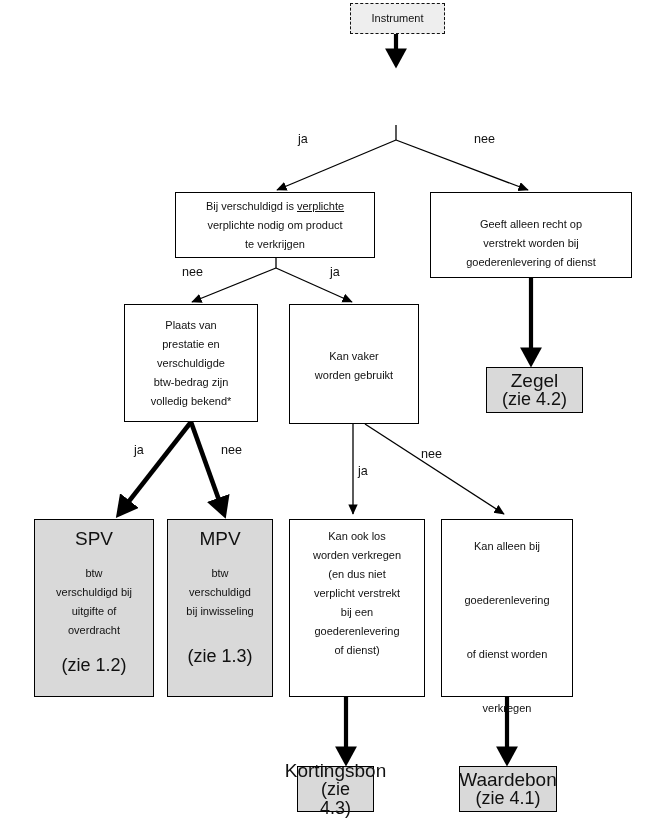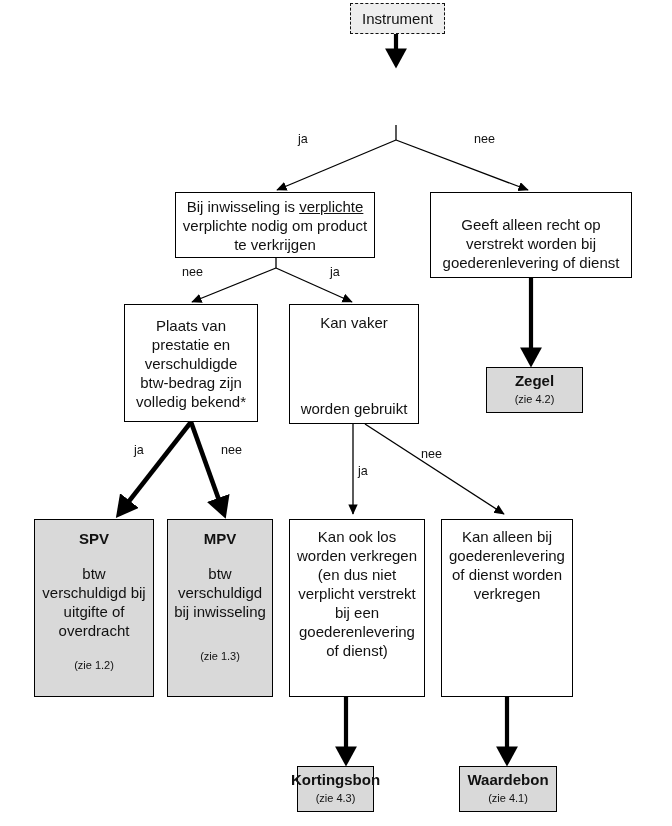--- a/index.html
+++ b/index.html
@@ -45,30 +45,30 @@
     background: #eeeeee;
     justify-content: center;
   }
   .node.shaded {
     background: #d9d9d9;
   }
   .node.terminal {
     justify-content: center;
   }
   .node .title {
-    font-weight: bold;
-    font-size: 15px;
+    font-weight: normal;
+    font-size: 19px;
     line-height: 19px;
   }
   .node .body {
-    font-size: 15px;
+    font-size: 11px;
     line-height: 19px;
   }
   .node .ref {
-    font-size: 11px;
+    font-size: 18px;
     line-height: 19px;
   }
   .spacer-sm { height: 10px; }
   .spacer-md { height: 16px; }
   .u { text-decoration: underline; }
   .edge-label {
     position: absolute;
     font-size: 12.6px;
     line-height: 15px;
     color: #111111;
@@ -116,21 +116,21 @@
 
   <div class="node dashed" style="left:350px; top:3px; width:95px; height:31px;">
     <span class="body">Instrument</span>
   </div>
 
 
   <div class="edge-label" style="left:298px; top:132px;">ja</div>
   <div class="edge-label" style="left:474px; top:132px;">nee</div>
 
   <div class="node" style="left:175px; top:192px; width:200px; height:66px; justify-content:center;">
-    <span class="body"><span>Bij inwisseling is </span><span class="u">verplichte</span></span>
+    <span class="body"><span>Bij verschuldigd is </span><span class="u">verplichte</span></span>
     <span class="body">verplichte nodig om product</span>
     <span class="body">te verkrijgen</span>
   </div>
 
   <div class="node" style="left:430px; top:192px; width:202px; height:86px; justify-content:flex-end;">
     <span class="body">Geeft alleen recht op</span>
     <span class="body">verstrekt worden bij</span>
     <span class="body">goederenlevering of dienst</span>
   </div>
 
@@ -138,21 +138,21 @@
   <div class="edge-label" style="left:330px; top:265px;">ja</div>
 
   <div class="node" style="left:124px; top:304px; width:134px; height:118px; justify-content:center;">
     <span class="body">Plaats van</span>
     <span class="body">prestatie en</span>
     <span class="body">verschuldigde</span>
     <span class="body">btw-bedrag zijn</span>
     <span class="body">volledig bekend*</span>
   </div>
 
-  <div class="node" style="left:289px; top:304px; width:130px; height:120px; justify-content:space-between; padding-top:8px;">
+  <div class="node" style="left:289px; top:304px; width:130px; height:120px; justify-content:center; padding-top:8px;">
     <span class="body">Kan vaker</span>
     <span class="body">worden gebruikt</span>
   </div>
 
   <div class="node shaded terminal" style="left:486px; top:367px; width:97px; height:46px;">
     <span class="title">Zegel</span>
     <span class="ref">(zie 4.2)</span>
   </div>
 
   <div class="edge-label" style="left:134px; top:443px;">ja</div>
@@ -186,21 +186,21 @@
   <div class="node" style="left:289px; top:519px; width:136px; height:178px; justify-content:flex-start; padding-top:7px;">
     <span class="body">Kan ook los</span>
     <span class="body">worden verkregen</span>
     <span class="body">(en dus niet</span>
     <span class="body">verplicht verstrekt</span>
     <span class="body">bij een</span>
     <span class="body">goederenlevering</span>
     <span class="body">of dienst)</span>
   </div>
 
-  <div class="node" style="left:441px; top:519px; width:132px; height:178px; justify-content:flex-start; padding-top:7px;">
+  <div class="node" style="left:441px; top:519px; width:132px; height:178px; justify-content:flex-start; padding-top:17px;gap:35px;">
     <span class="body">Kan alleen bij</span>
     <span class="body">goederenlevering</span>
     <span class="body">of dienst worden</span>
     <span class="body">verkregen</span>
   </div>
 
   <div class="node shaded terminal" style="left:297px; top:766px; width:77px; height:46px;">
     <span class="title">Kortingsbon</span>
     <span class="ref">(zie 4.3)</span>
   </div>

